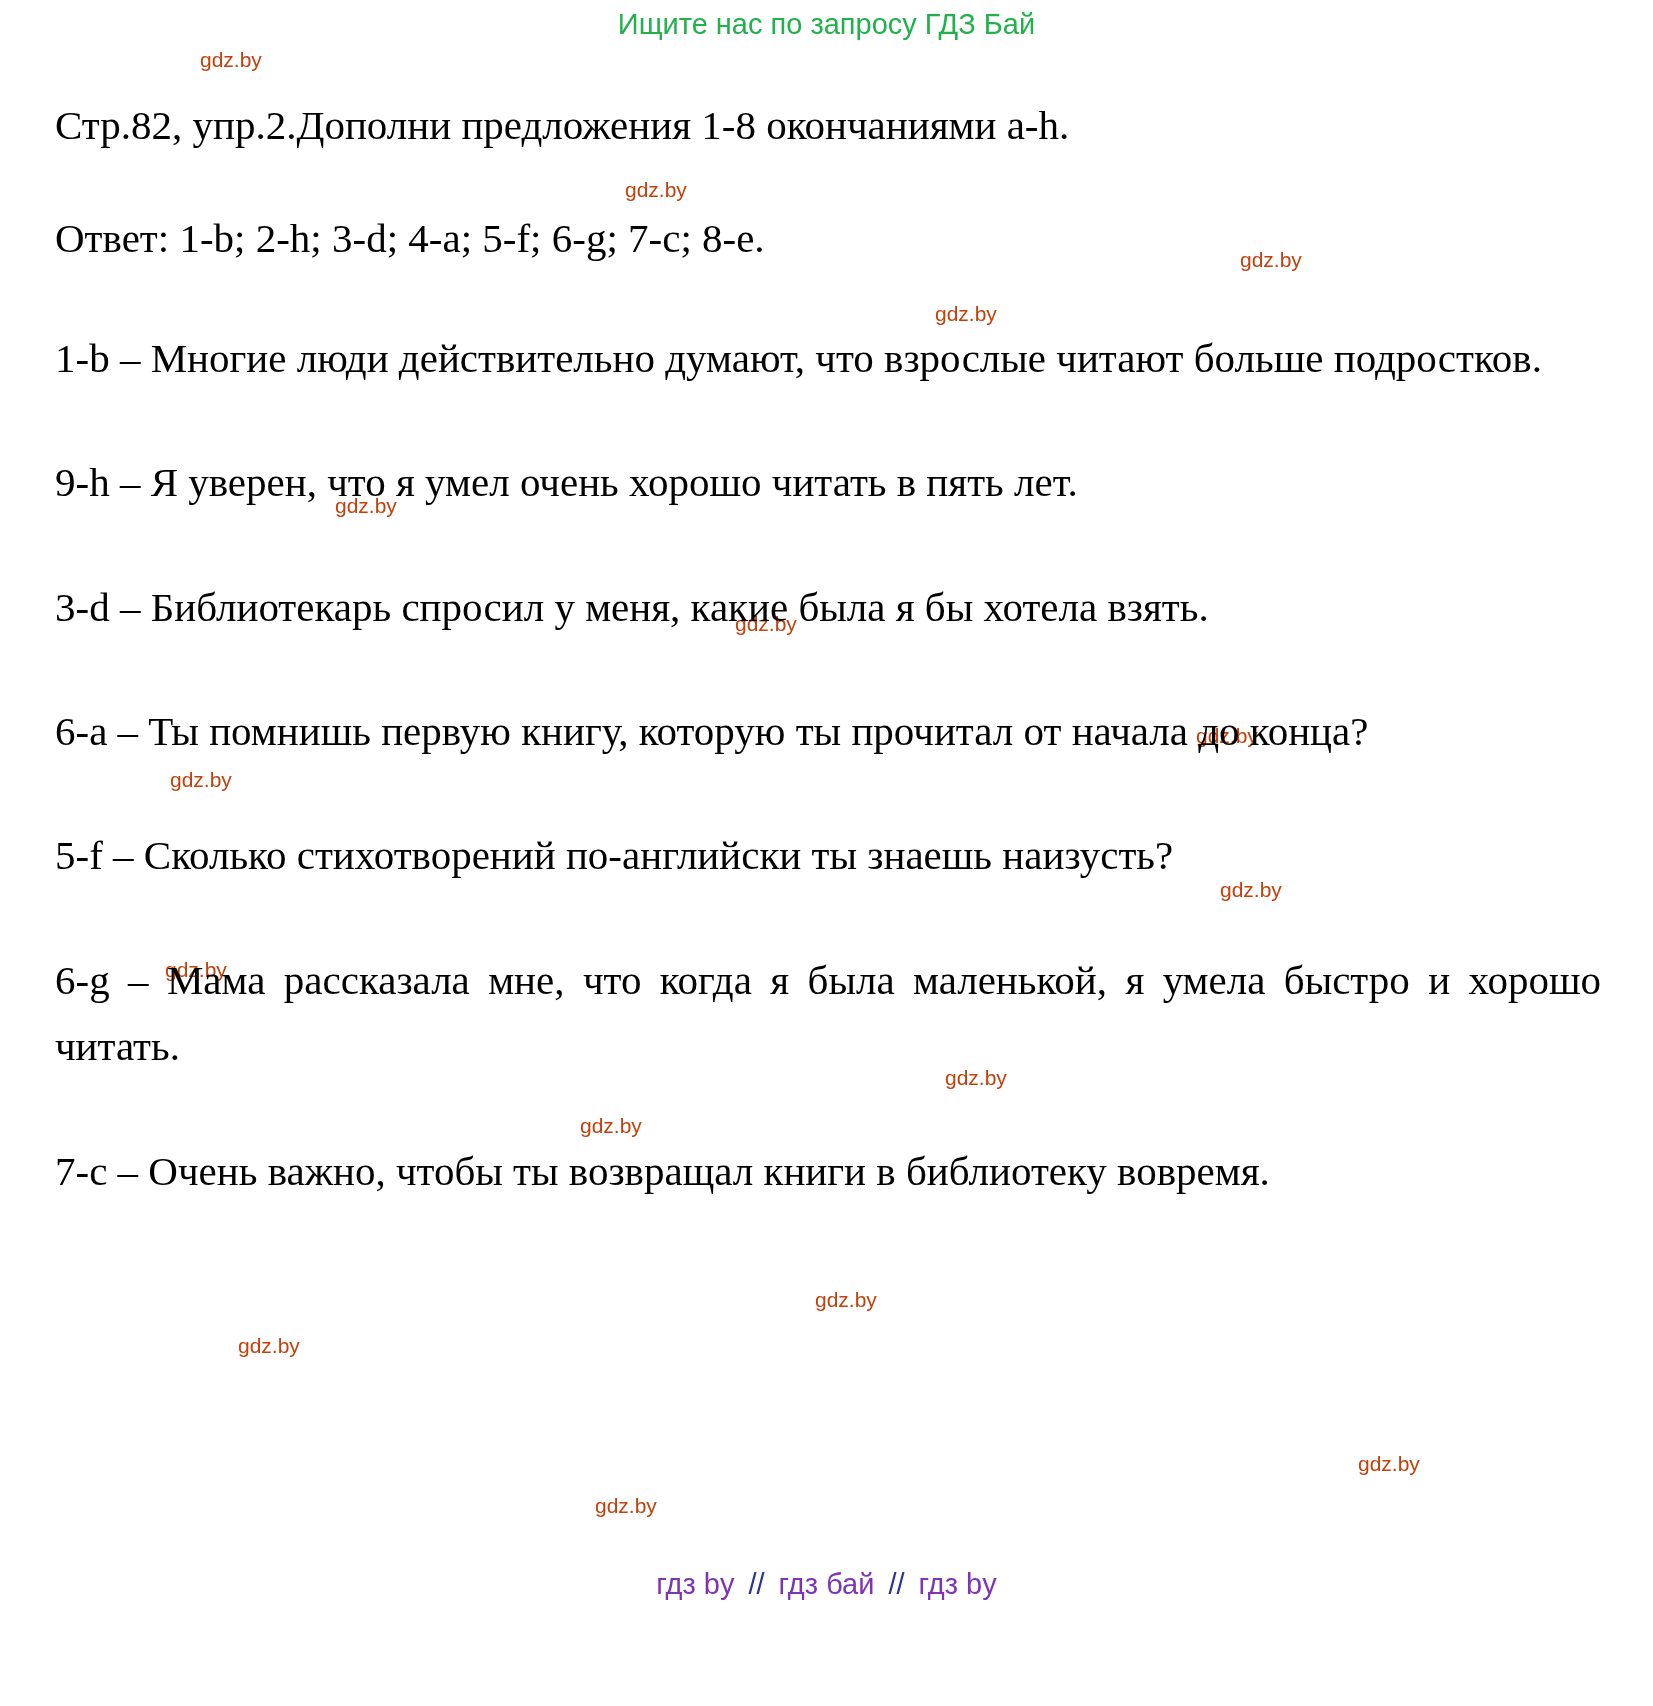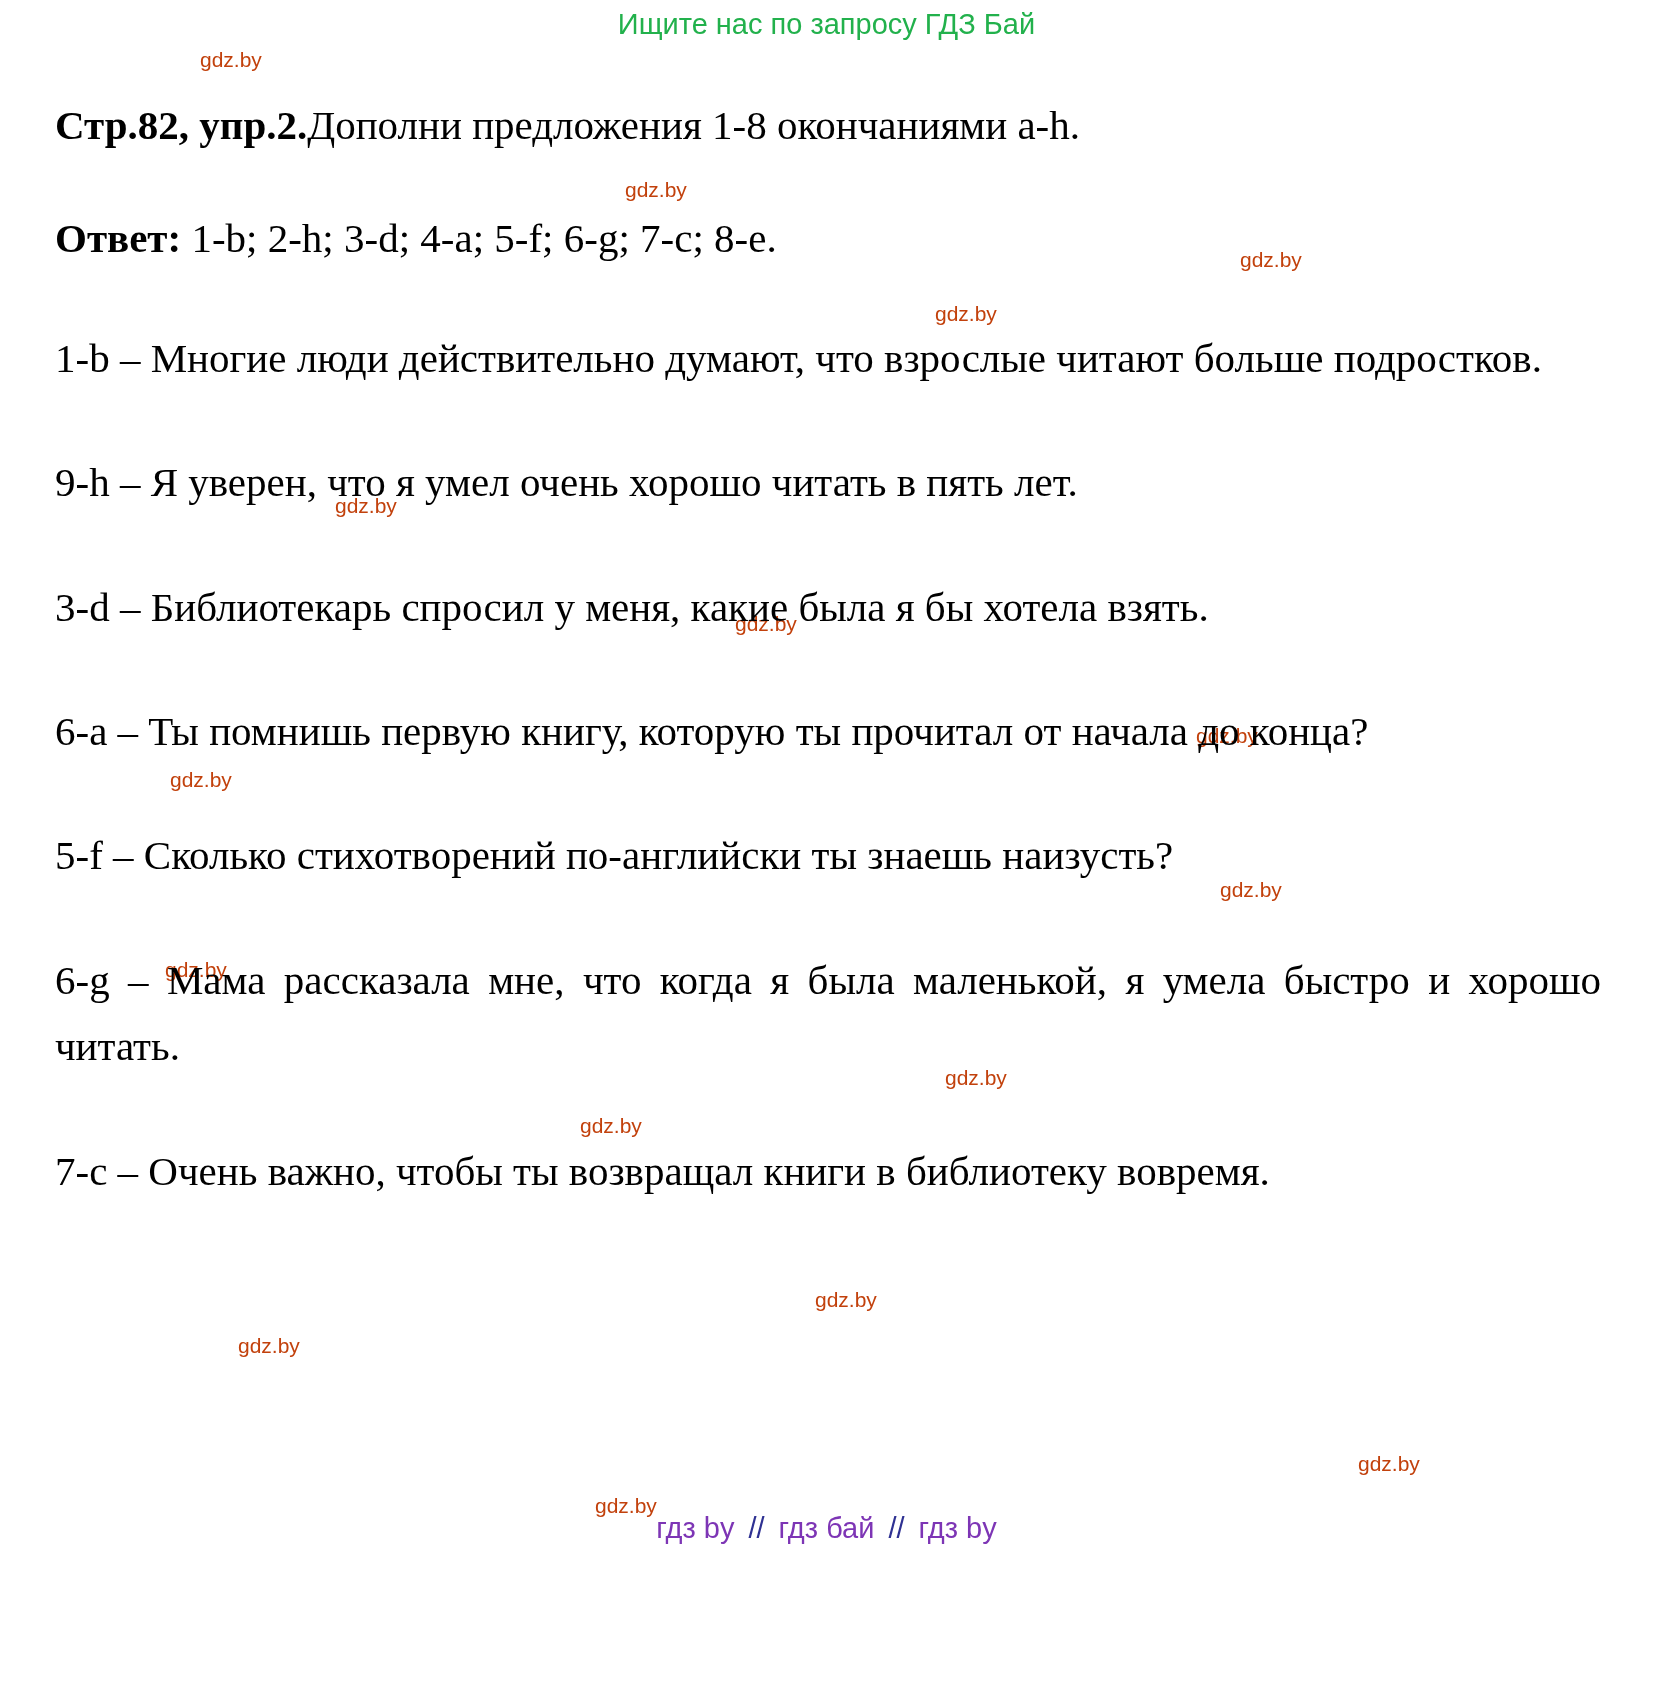--- a/index.html
+++ b/index.html
@@ -26,31 +26,31 @@
     color:#c2410c;
     white-space:nowrap;
   }
   .content {
     position:absolute;
     left:55px; right:52px; top:98px;
     font-size:41px;
     line-height:1.35;
   }
   .heading { text-align:left; }
-  .bold { font-weight:bold; }
+  .bold { font-weight:normal; }
   .answer { margin-top:58px; }
   .item {
     margin-top:58px;
     text-align:justify;
     line-height:1.62;
   }
   .footer {
     position:absolute;
     left:0; width:100%;
-    top:1512px;
+    top:1568px;
     text-align:center;
     font-family:"Liberation Sans", sans-serif;
     font-size:29px;
   }
   .footer .word { color:#7d35b5; }
   .footer .sep { color:#2e3192; padding:0 14px; }
 </style>
 </head>
 <body>
 

